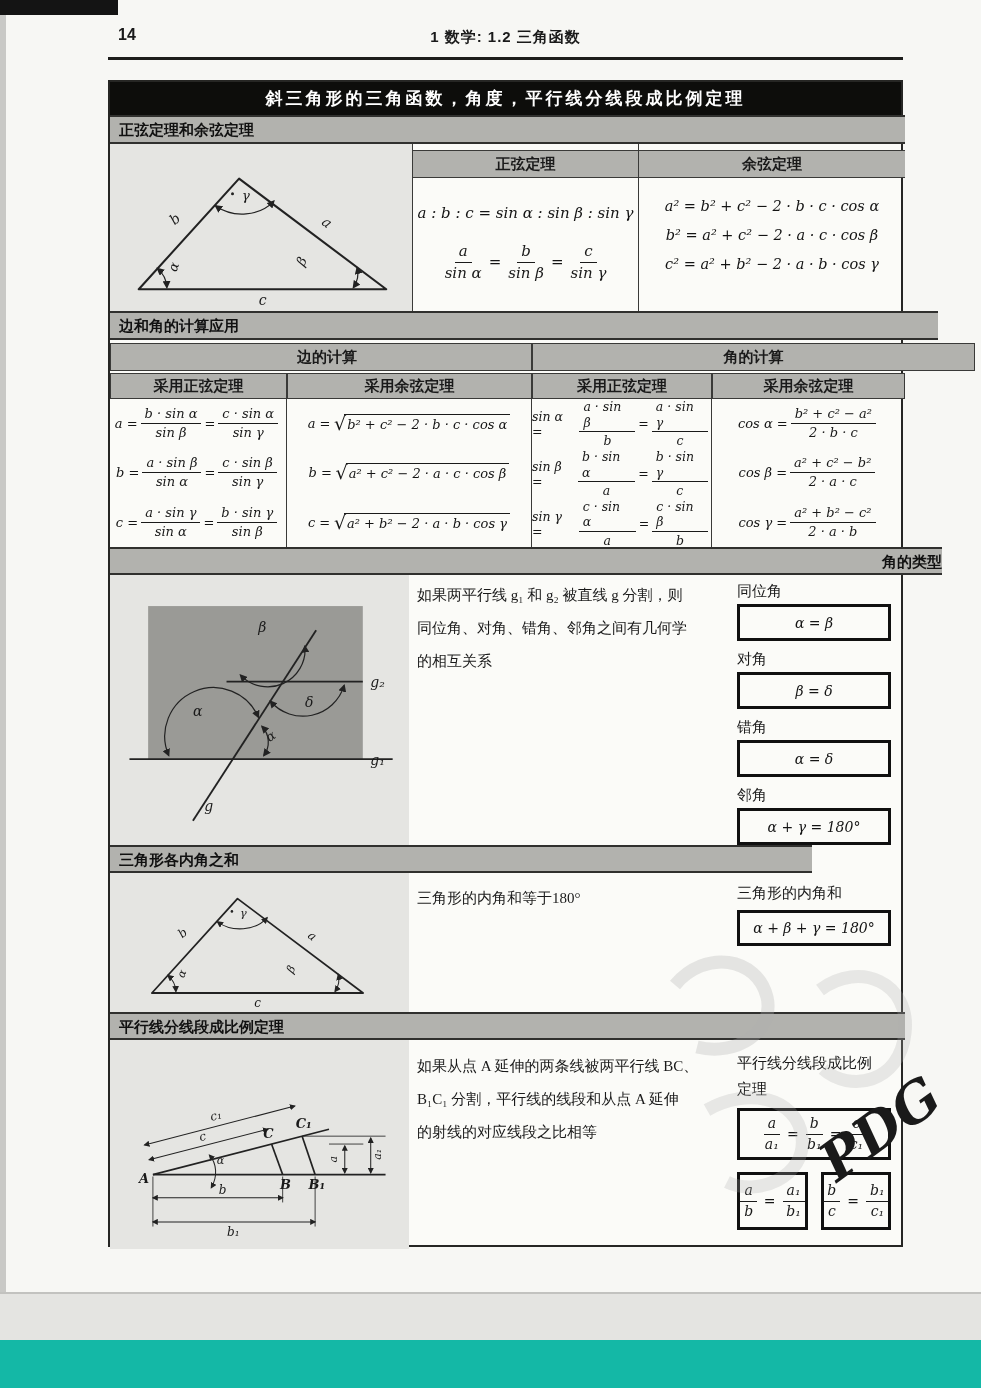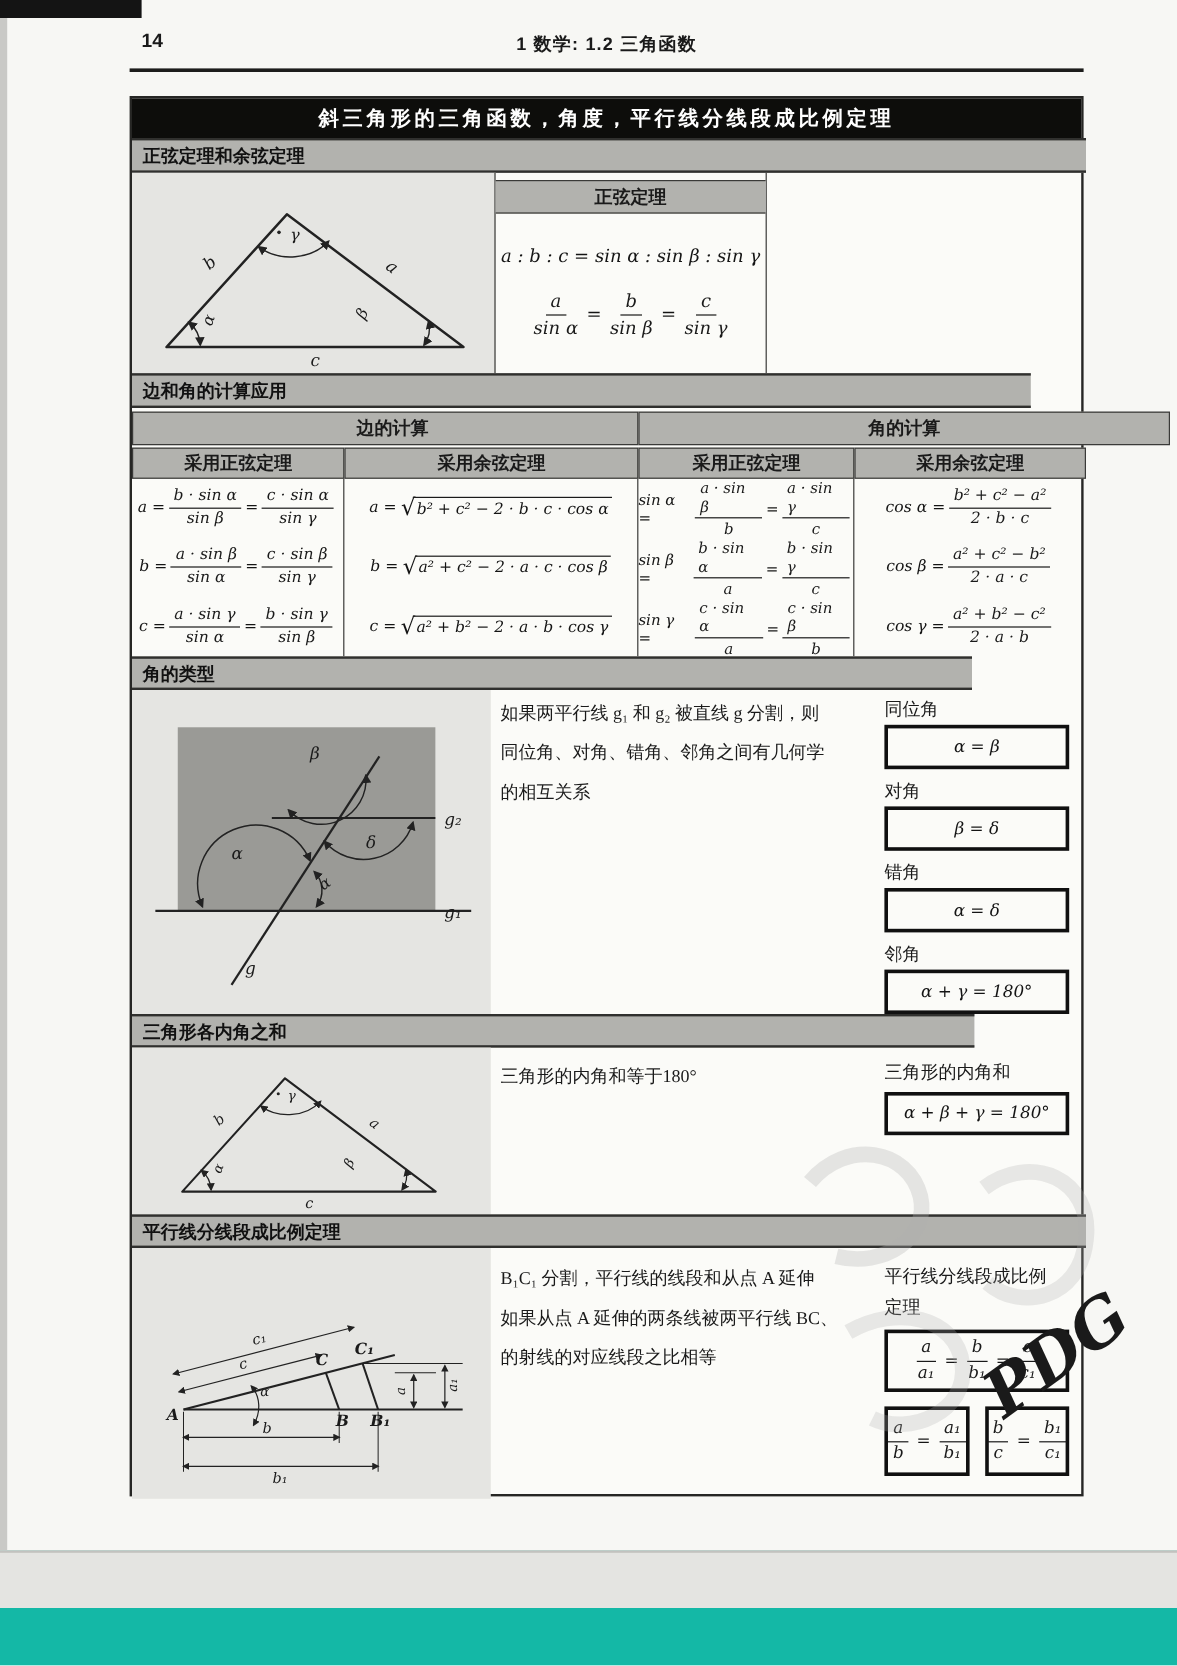--- a/index.html
+++ b/index.html
@@ -101,23 +101,31 @@
               <span class="d">sin β</span>
             </span>
           <span class="fm eq">=</span>
           <span class="fr">
               <span class="n">c</span>
               <span class="d">sin γ</span>
             </span>
         </div>
       </div>
 
-    </div>
-
-    <div class="abs bar" style="left:0;top:229px;width:749px;height:29px;">边和角的计算应用</div>
+      <div class="abs" style="left:529px;top:0;width:266px;height:167px;">
+        <div class="chead" style="margin-top:6px;height:26px;">余弦定理</div>
+        <div style="margin-top:20px;display:flex;flex-direction:column;gap:13px;align-items:center;">
+          <span class="fm" style="font-size:14.5px;">a² = b² + c² − 2 · b · c · cos α</span>
+          <span class="fm" style="font-size:14.5px;">b² = a² + c² − 2 · a · c · cos β</span>
+          <span class="fm" style="font-size:14.5px;">c² = a² + b² − 2 · a · b · cos γ</span>
+        </div>
+      </div>
+    </div>
+
+    <div class="abs bar" style="left:0;top:229px;width:828px;height:29px;">边和角的计算应用</div>
 
     <div class="abs thcell" style="left:0;top:261px;width:422px;height:28px;padding-left:12px;">边的计算</div>
     <div class="abs thcell" style="left:422px;top:261px;width:443px;height:28px;">角的计算</div>
 
     <div class="abs thcell" style="left:0;top:291px;width:177px;height:26px;">采用正弦定理</div>
     <div class="abs thcell" style="left:177px;top:291px;width:245px;height:26px;">采用余弦定理</div>
     <div class="abs thcell" style="left:422px;top:291px;width:180px;height:26px;">采用正弦定理</div>
     <div class="abs thcell" style="left:602px;top:291px;width:193px;height:26px;">采用余弦定理</div>
 
     <div class="abs vline" style="left:0;top:317px;width:177px;height:148px;display:flex;flex-direction:column;justify-content:space-around;align-items:center;font-size:13px;">
@@ -239,21 +247,21 @@
       </div>
       <div class="fmrow">
         <span class="fm">cos γ =</span>
         <span class="fr">
             <span class="n">a² + b² − c²</span>
             <span class="d">2 · a · b</span>
           </span>
       </div>
     </div>
 
-    <div class="abs bar" style="left:0;top:465px;width:700px;height:28px;">角的类型</div>
+    <div class="abs bar" style="left:0;top:465px;width:832px;height:28px;text-align:right;">角的类型</div>
 
     <div class="abs graycell" style="left:0;top:493px;width:299px;height:270px;">
       <svg class="abs" style="left:12px;top:18px;" width="280" height="238" viewBox="0 0 300 255">
         <defs>
           <marker id="m2" viewBox="0 0 10 10" refX="8" refY="5" markerWidth="6.5" markerHeight="6.5" orient="auto-start-reverse">
             <path d="M0 0L10 5L0 10z" fill="#222"></path>
           </marker>
         </defs>
         <rect x="28" y="14" width="230" height="164" fill="#9a9a96"></rect>
         <line x1="8" y1="178" x2="290" y2="178" stroke="#222" stroke-width="2"></line>
@@ -351,22 +359,22 @@
         <text x="98" y="70" font-size="13" transform="rotate(-14 98 70)">c₁</text>
         <text x="106" y="149" font-size="13">b</text>
         <text x="115" y="194" font-size="13">b₁</text>
         <text x="234" y="115" font-size="12" transform="rotate(-90 234 115)">a</text>
         <text x="281" y="112" font-size="12" transform="rotate(-90 281 112)">a₁</text>
         <text x="104" y="116" font-size="12">α</text>
       </svg>
     </div>
 
     <div class="abs" style="left:307px;top:968px;width:305px;">
+      <div class="cjtext">如果从点 A 延伸的两条线被两平行线 BC、</div>
       <div class="cjtext">B₁C₁ 分割，平行线的线段和从点 A 延伸</div>
-      <div class="cjtext">如果从点 A 延伸的两条线被两平行线 BC、</div>
       <div class="cjtext">的射线的对应线段之比相等</div>
     </div>
 
     <div class="abs sublabel" style="left:627px;top:972px;width:160px;">平行线分线段成比例</div>
     <div class="abs sublabel" style="left:627px;top:998px;width:160px;">定理</div>
 
     <div class="abs fbox" style="left:627px;top:1026px;width:154px;height:52px;font-size:14px;">
       <span class="fr">
           <span class="n">a</span>
           <span class="d">a₁</span>

